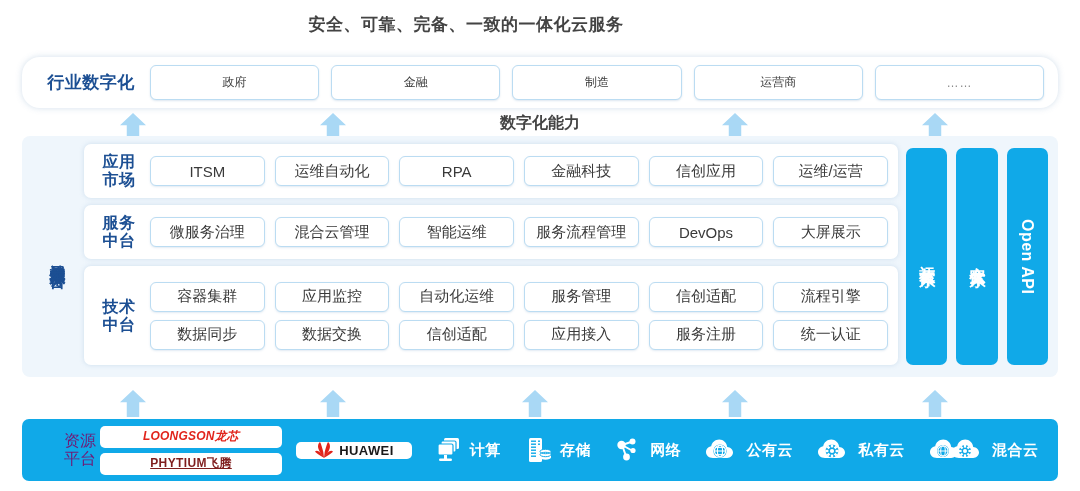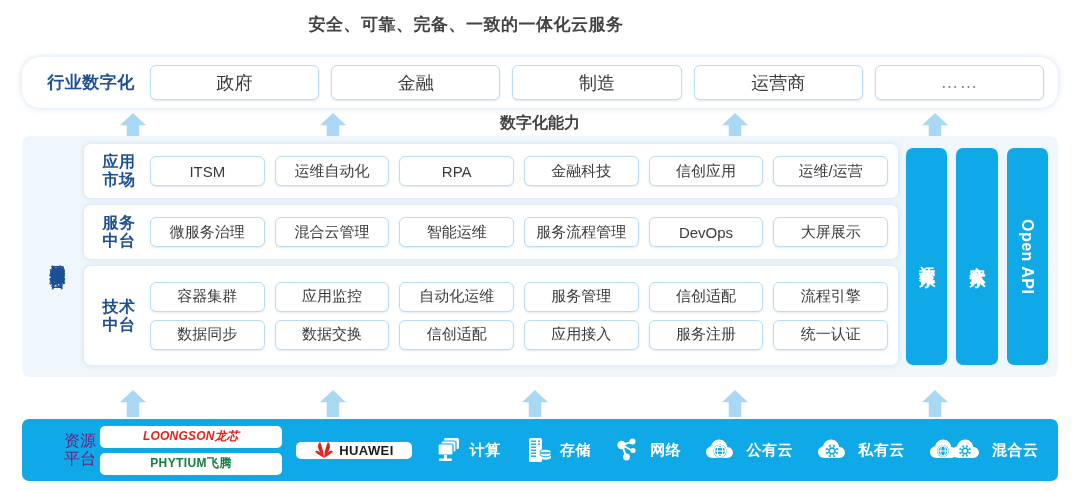--- a/index.html
+++ b/index.html
@@ -30,21 +30,21 @@
   .industry-label {
     flex: 0 0 118px; text-align: center;
     font-size: 17px; font-weight: bold; color: #1c4f93;
     letter-spacing: .5px;
   }
   .industry-items { flex: 1; display: flex; gap: 12px; padding-right: 4px; }
   .ind-box {
     flex: 1; height: 35px; border: 1px solid #bbdcf2;
     border-radius: 6px; background: #fff;
     display: flex; align-items: center; justify-content: center;
-    font-size: 18px; color: #3a3a3a;
+    font-size: 12px; color: #3a3a3a;
     box-shadow: 0 1px 2px rgba(120,160,200,.25);
   }
   .ind-box.dots { color: #8a8a8a; letter-spacing: 1px; }
 
   
   .arrow {
     position: absolute; width: 26px; height: 27px;
     background: #a9d8f5;
     clip-path: polygon(50% 0%, 100% 45%, 74% 45%, 74% 100%, 26% 100%, 26% 45%, 0% 45%);
   }
@@ -115,21 +115,21 @@
     flex: 0 0 62px; text-align: right; color: #701a75;
     font-size: 16px; font-weight: normal; line-height: 1.15;
   }
   .logos { flex: 0 0 186px; display: flex; flex-direction: column; gap: 5px; padding-left: 4px; }
   .logo-pill {
     height: 22px; background: #fff; border-radius: 5px;
     display: flex; align-items: center; justify-content: center;
     font-size: 12px; font-weight: bold; color: #e1241b;
     font-style: italic; letter-spacing: .2px;
   }
-  .logo-pill.p2 { font-style: normal; color: #15803d; letter-spacing: .4px; }
+  .logo-pill.p2 { font-style: normal; color: #7f1d1d; letter-spacing: .4px; text-decoration: underline; }
   .huawei-pill {
     flex: 0 0 116px; height: 17px; background: #fff; border-radius: 5px;
     margin-left: 14px; display: flex; align-items: center; justify-content: center;
     gap: 5px;
   }
   .huawei-txt { font-size: 13px; font-weight: bold; color: #1a1a1a; letter-spacing: .4px; }
   .res-items { flex: 1; display: flex; align-items: center; justify-content: space-around; padding-left: 10px; }
   .res-item { display: flex; align-items: center; gap: 6px; color: #fff; }
   .res-item-txt { font-size: 15px; font-weight: bold; color: #fff; letter-spacing: .5px; }
   .ico { display: block; }

